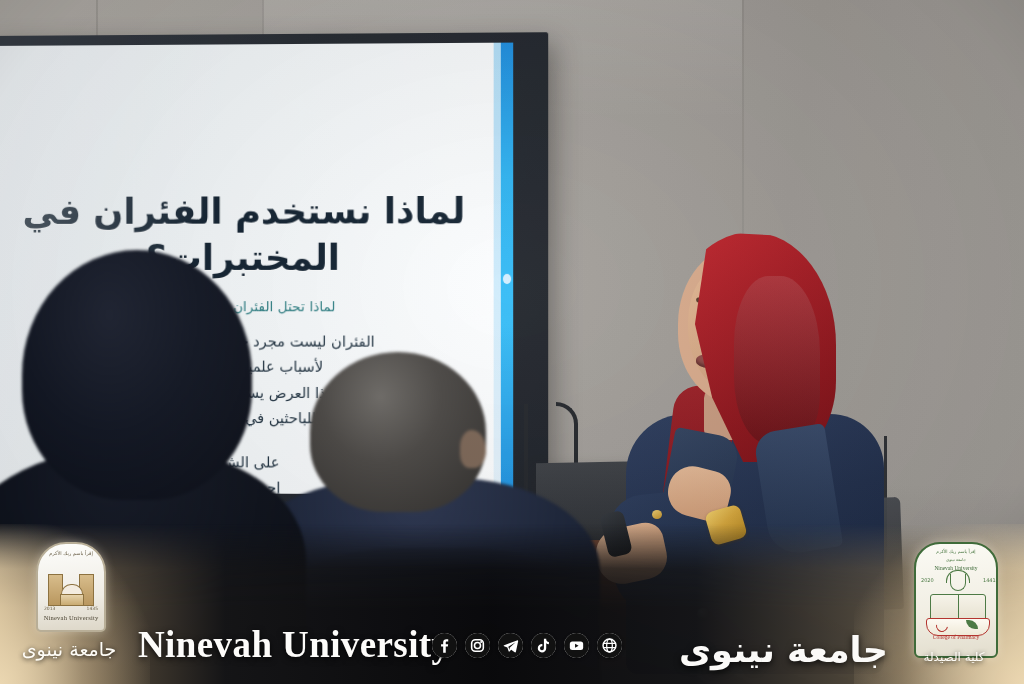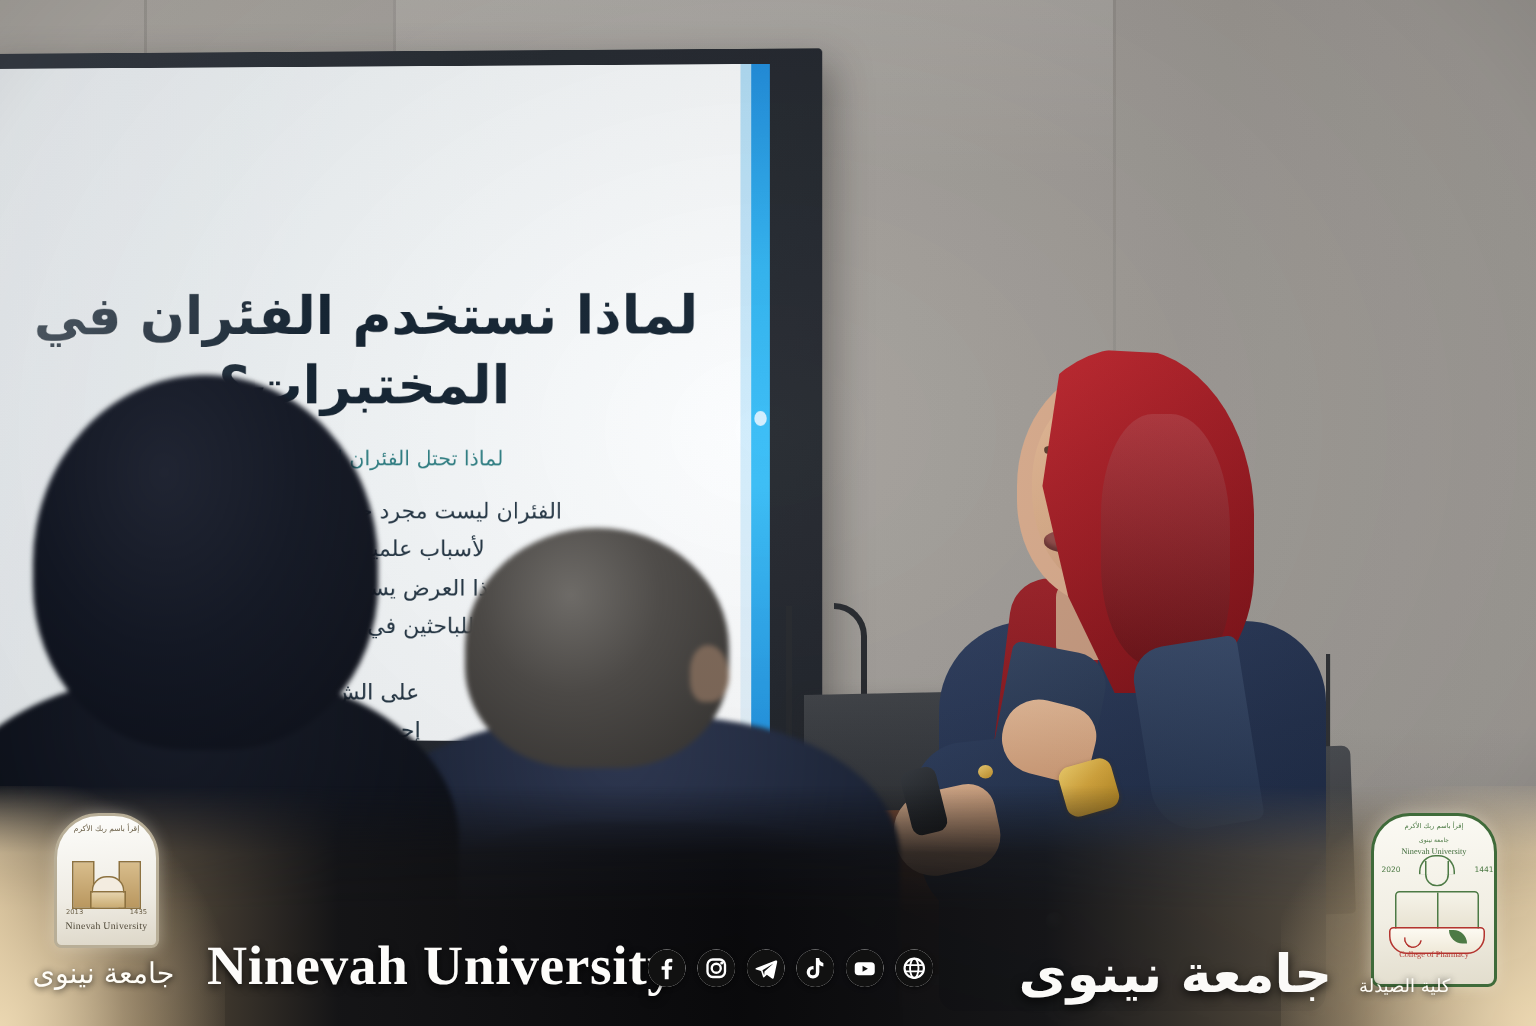--- a/index.html
+++ b/index.html
@@ -457,21 +457,21 @@
   }
   .ph-leaf{
     position:absolute;right:18px;top:76px;width:12px;height:9px;
     background:#4d7a45;border-radius:0 10px 0 10px;
   }
   .ph-t4{
     position:absolute;left:0;right:0;top:90px;text-align:center;
     font-family:"Liberation Serif",serif;font-size:5.5px;color:#b4342f;
   }
   .crest-ph-ar{
-    position:absolute;left:0;width:96px;bottom:-2px;text-align:left;
+    position:absolute;left:0;width:96px;bottom:-2px;text-align:center;
     font-family:"DejaVu Sans",sans-serif;font-size:12px;color:#fffdf7;direction:rtl;
     text-shadow:0 1px 5px rgba(0,0,0,.85);
   }
 
   
   .photo-soft{
     position:absolute;inset:0;pointer-events:none;
     background:radial-gradient(ellipse at 50% 42%,rgba(255,255,255,.05) 0%,rgba(0,0,0,.10) 78%,rgba(0,0,0,.22) 100%);
   }
   .fg-blur{filter:blur(1.6px);}

